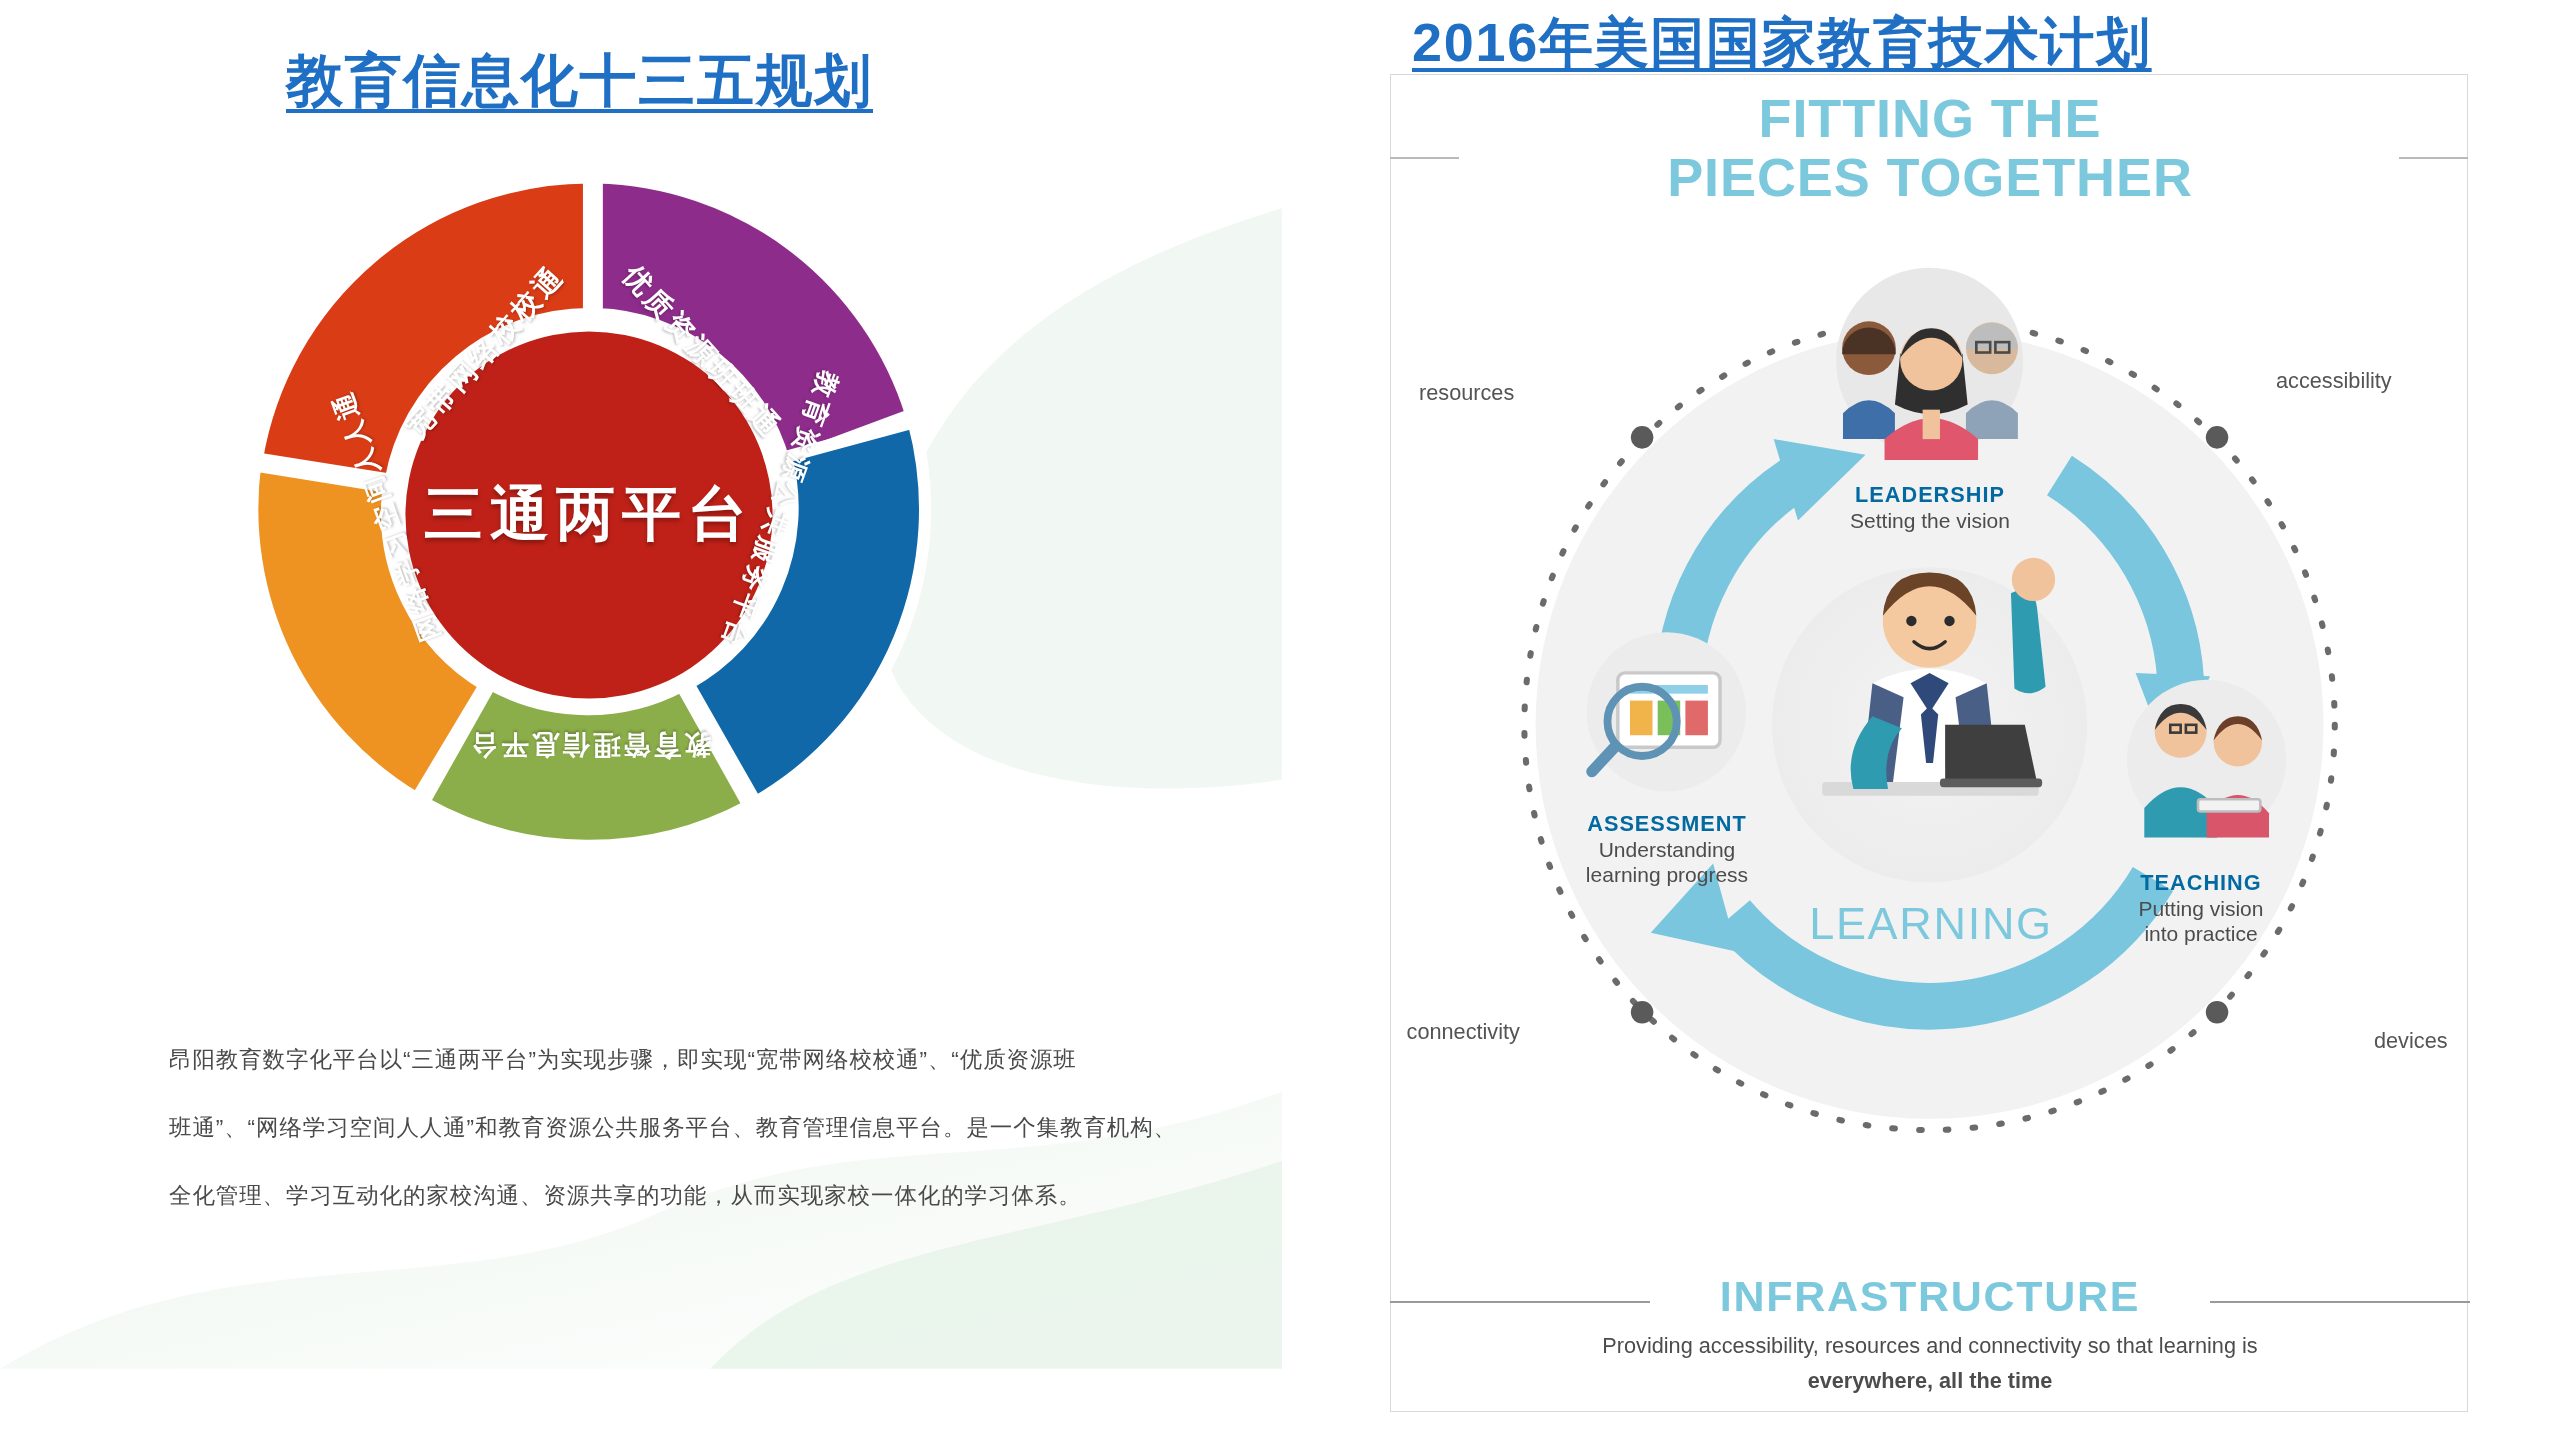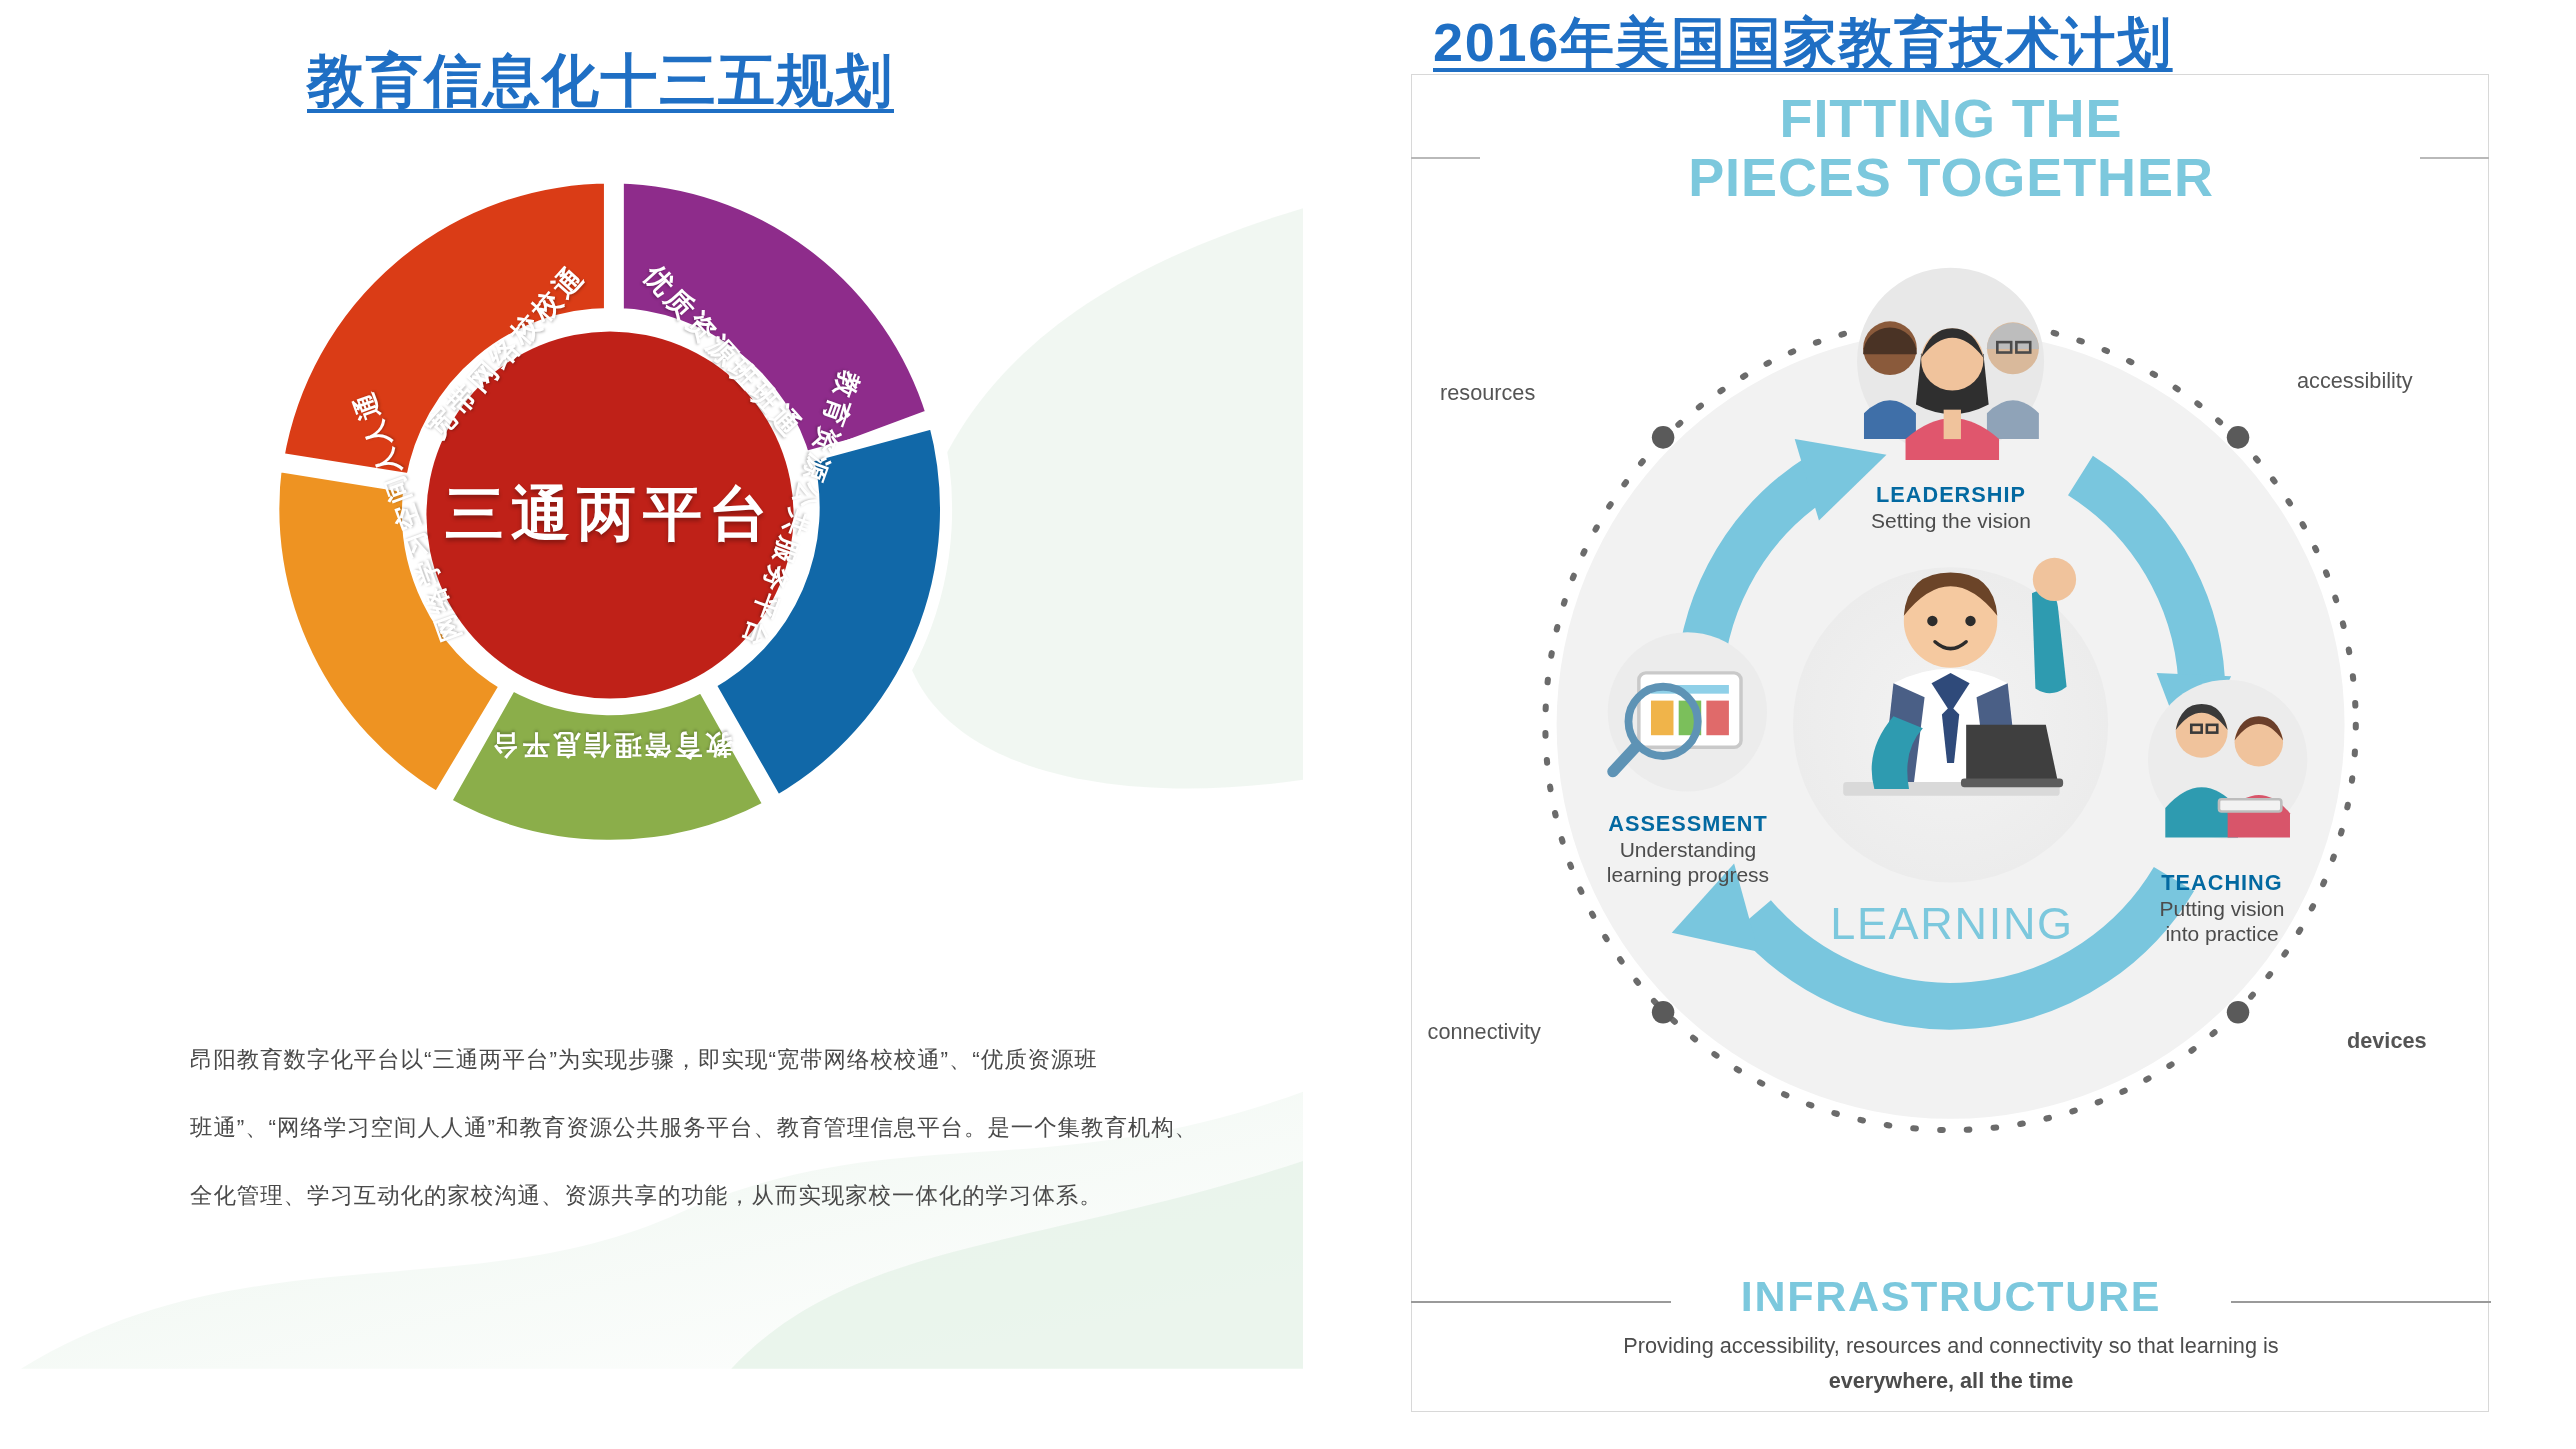--- a/index.html
+++ b/index.html
@@ -2,21 +2,21 @@
 <html style="font-size:14px"><head>
 <meta charset="utf-8">
 <style>
   html,body{margin:0;padding:0;}
   body{
     width:2576px;height:1449px;
     background:#ffffff;
     font-family:"Liberation Sans","DejaVu Sans",sans-serif;
     overflow:hidden;position:relative;
   }
-  .slide{position:absolute;inset:0;margin-left:21px;}
+  .slide{position:absolute;inset:0;}
 
   
   .left-panel{position:absolute;left:0;top:0;width:1282px;height:1449px;}
   .left-bg{position:absolute;left:0;top:208px;width:1282px;height:1161px;overflow:hidden;}
   .left-bg svg{display:block;}
 
   .title-left{
     position:absolute;left:286px;top:43px;width:693px;
     font-size:57px;font-weight:700;color:#1F6FC4;
     letter-spacing:1.7px;white-space:nowrap;
@@ -294,21 +294,21 @@
           <div class="node-title">TEACHING</div>
           <div class="node-sub">Putting vision</div>
           <div class="node-sub">into practice</div>
         </div>
 
         <div class="learning-word" style="left:341px;top:745px;width:398px;text-align:center;">LEARNING</div>
 
         <div class="outer-word" style="left:28px;top:227px;">resources</div>
         <div class="outer-word" style="left:885px;top:215px;">accessibility</div>
         <div class="outer-word" style="left:15.6px;top:866px;">connectivity</div>
-        <div class="outer-word" style="left:935px;top:875px;font-weight:bold;">devices</div>
+        <div class="outer-word" style="left:983px;top:875px;">devices</div>
       </div>
 
       <div class="infra-block">
         <div class="infra-title-row">
           <div class="infra-line l"></div>
           <div class="infra-line r"></div>
           <span class="infra-title">INFRASTRUCTURE</span>
         </div>
         <div class="infra-sub">Providing accessibility, resources and connectivity so that learning is</div>
         <div class="infra-sub">

